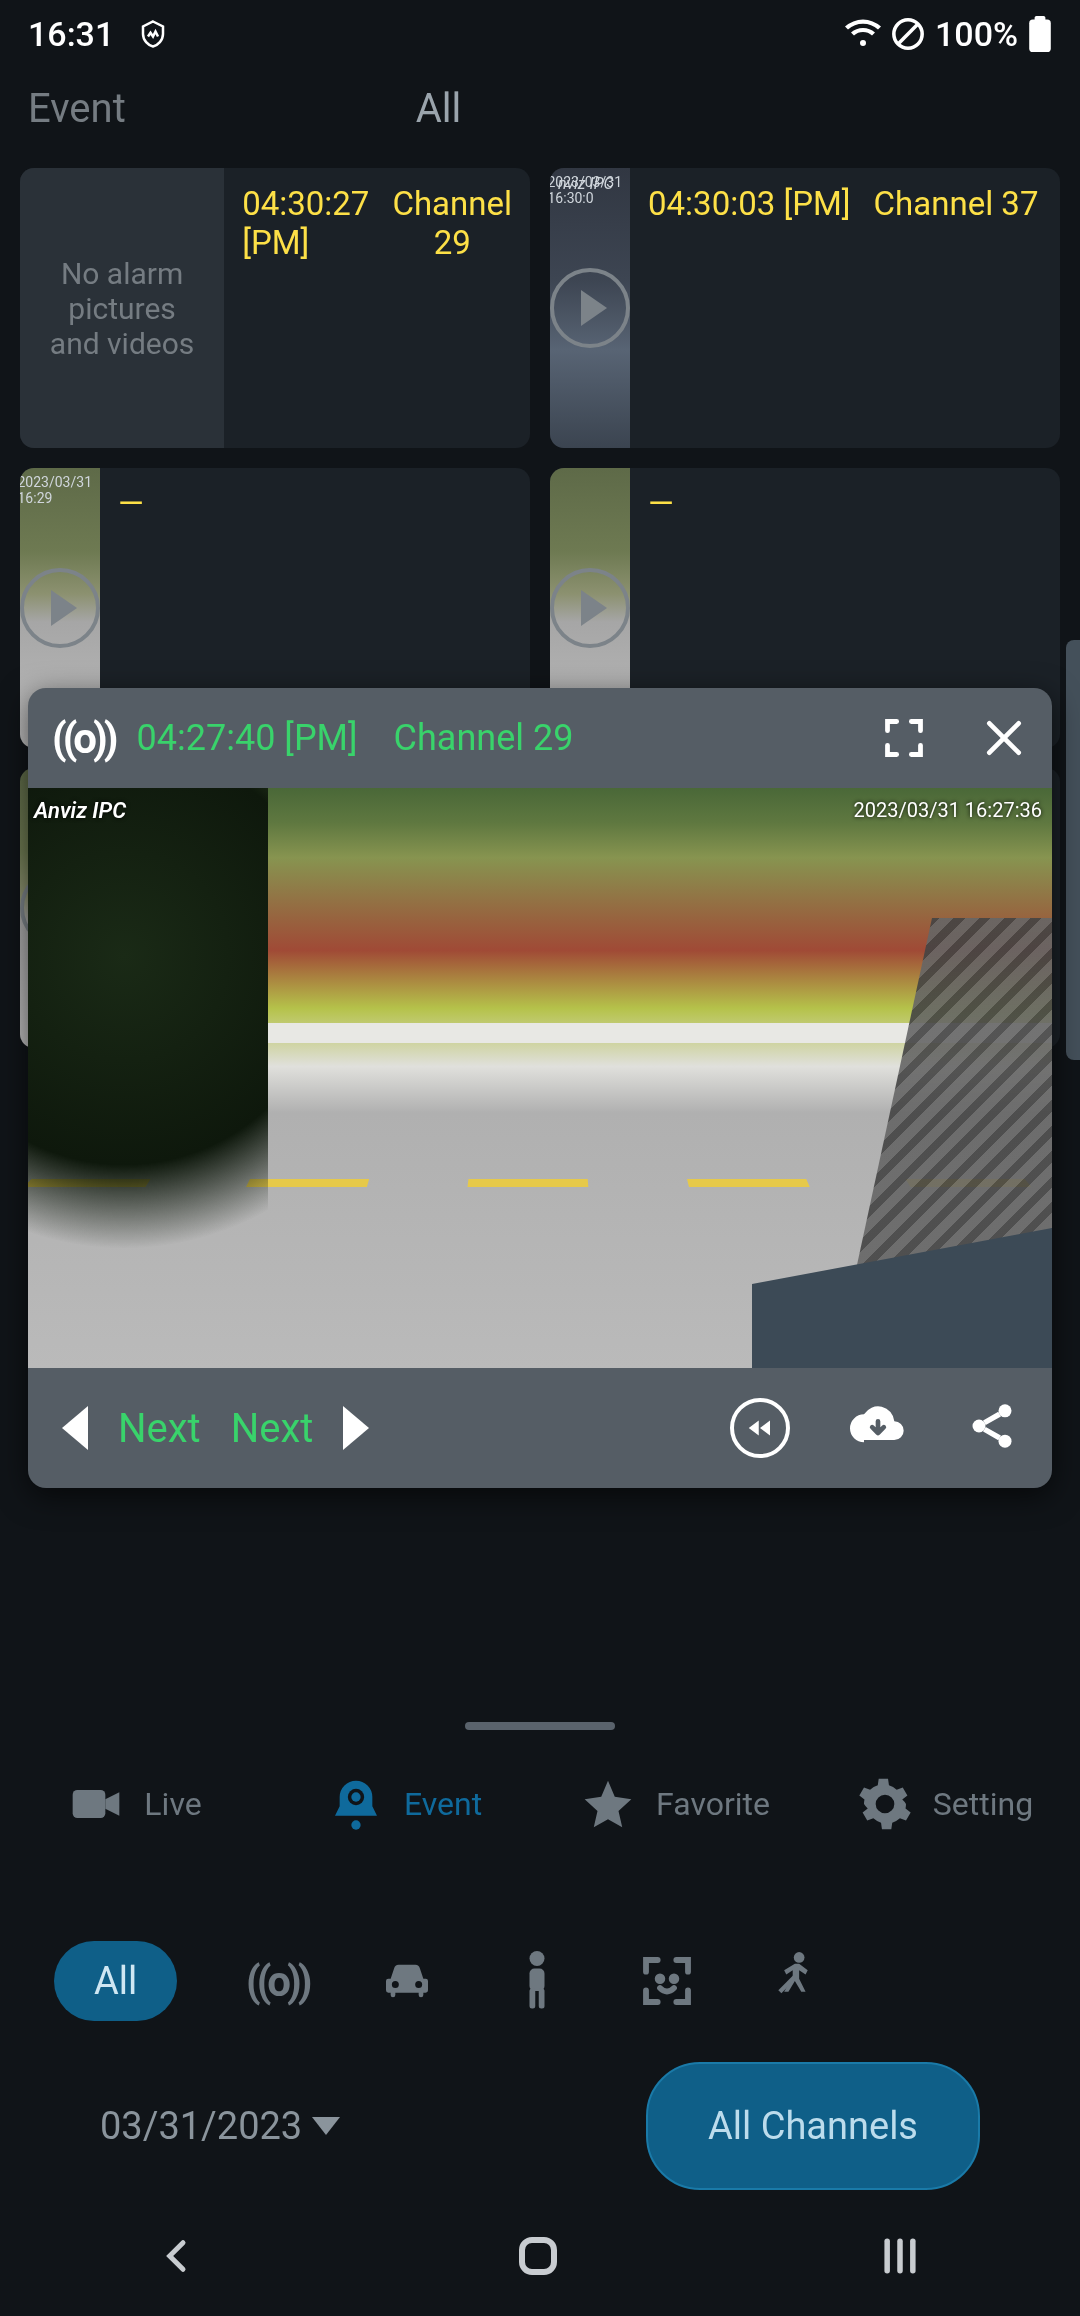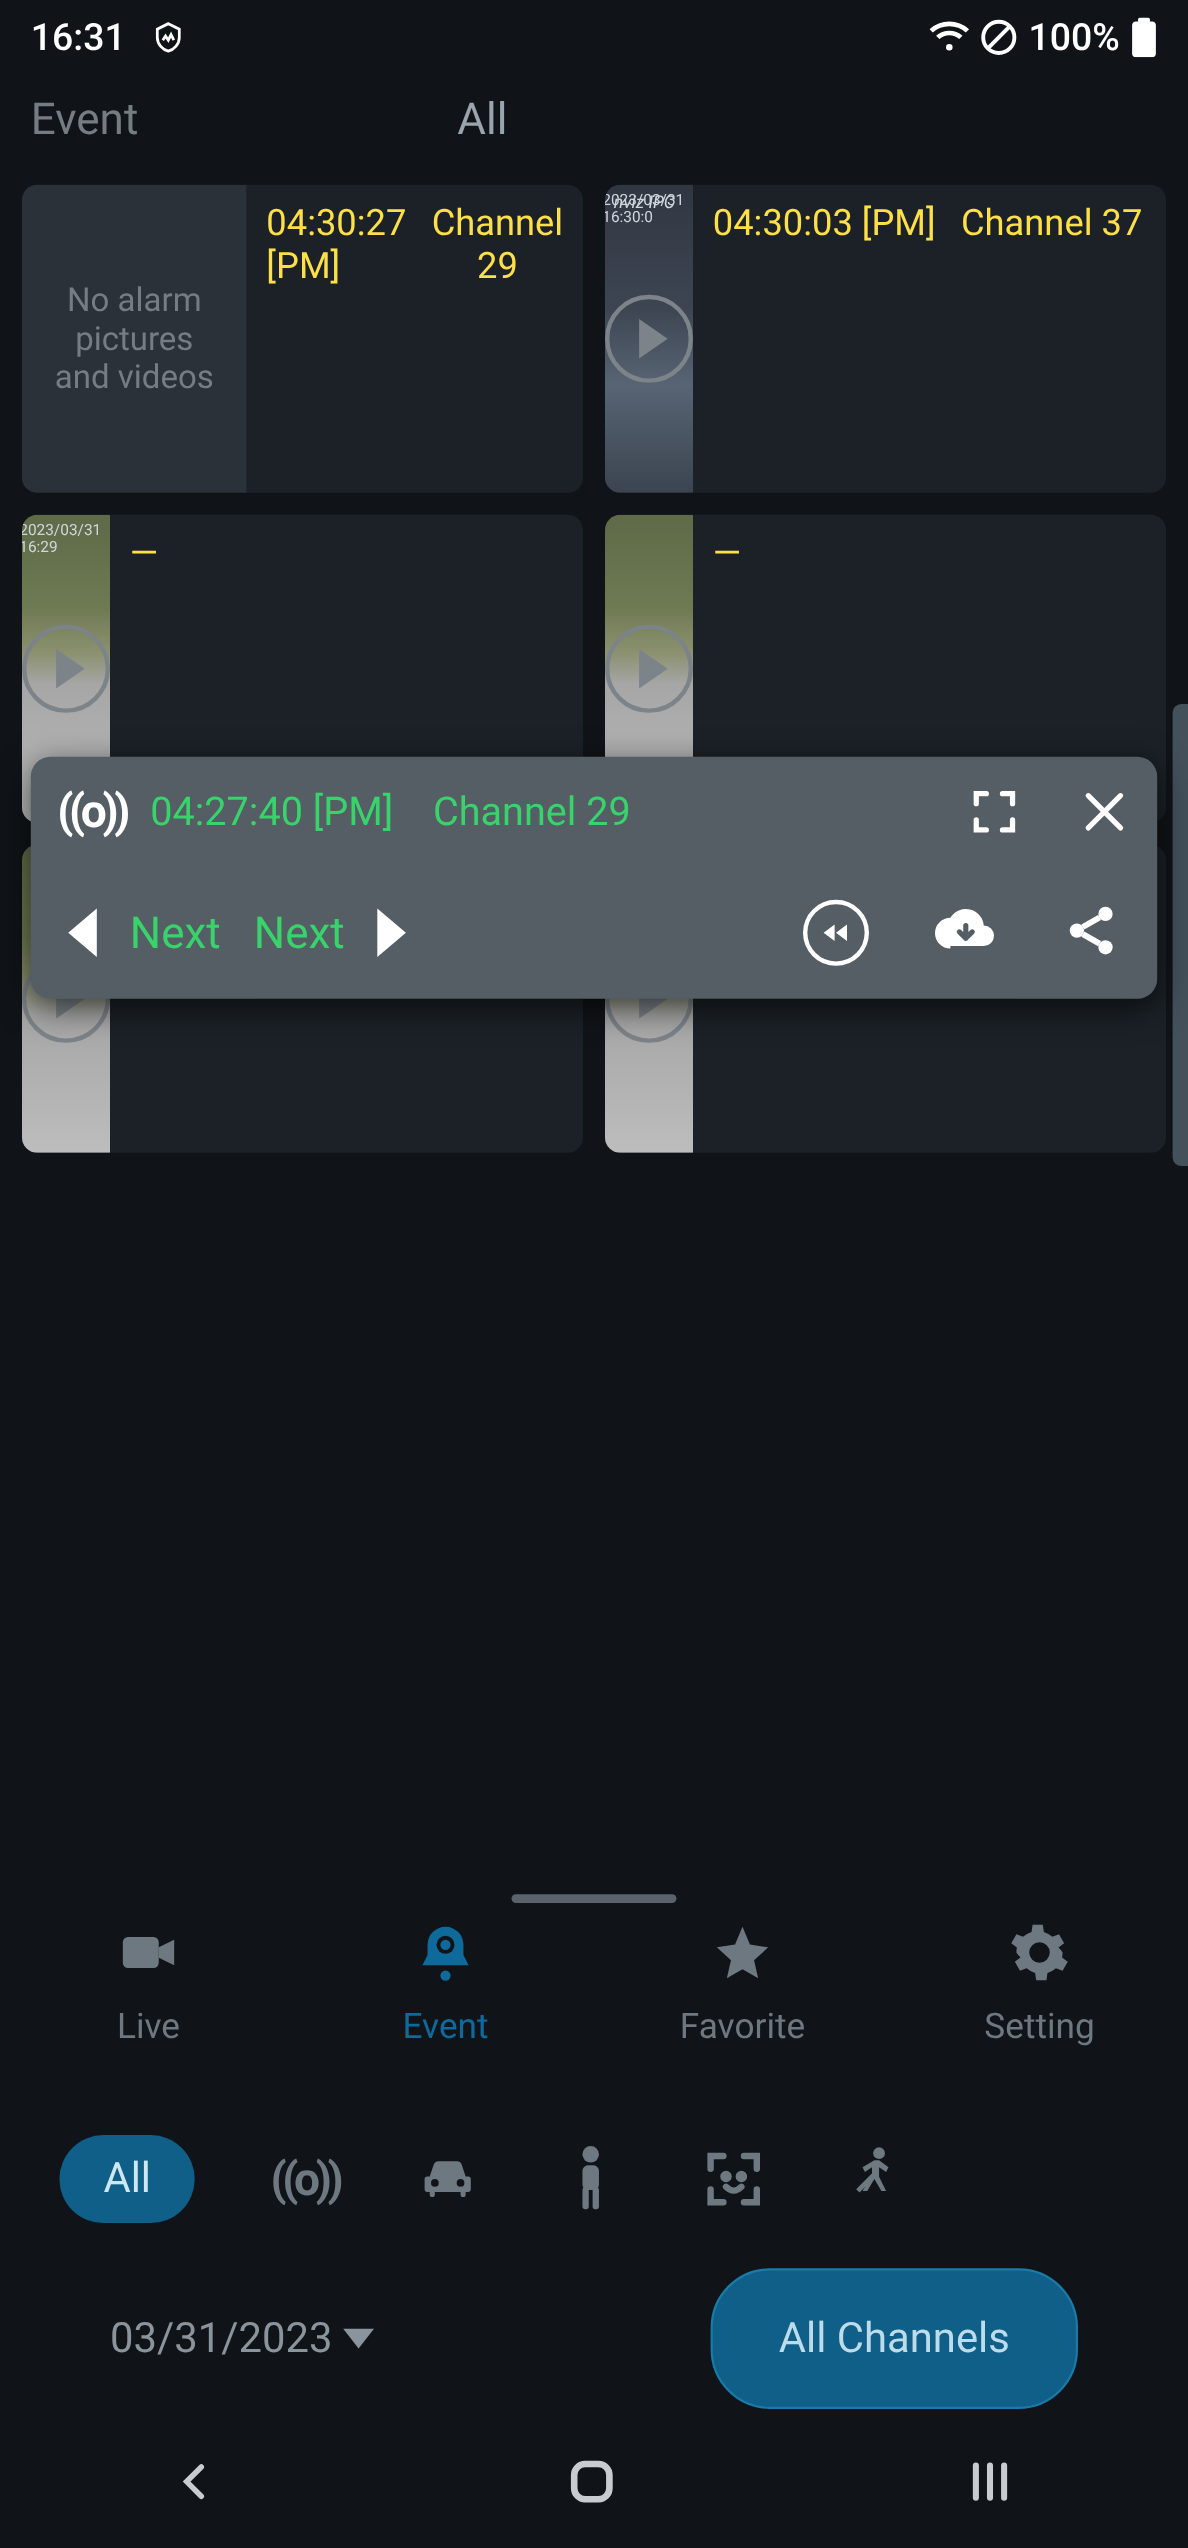--- a/index.html
+++ b/index.html
@@ -53,21 +53,21 @@
   .popup-footer { height: 120px; display: flex; align-items: center; padding: 0 34px; gap: 30px; }
   .nav-arrow { width: 0; height: 0; }
   .nav-arrow.left { border-right: 26px solid #fff; border-top: 22px solid transparent; border-bottom: 22px solid transparent; }
   .nav-arrow.right { border-left: 26px solid #fff; border-top: 22px solid transparent; border-bottom: 22px solid transparent; }
   .nav-label { color: #39d36b; font-size: 40px; }
   .popup-footer .spacer { flex: 1; }
   .round-icon { width: 60px; height: 60px; border: 4px solid #fff; border-radius: 50%; display: flex; align-items: center; justify-content: center; color: #fff; font-size: 26px; }
 
   
   .bottom-nav { position: absolute; bottom: 442px; left: 0; right: 0; height: 140px; display: flex; }
-  .nav-item { flex: 1; display: flex; flex-direction: column; align-items: center; justify-content: center; gap: 20px; color: #6e7880; font-size: 32px; }
+  .nav-item { flex: 1; display: flex; flex-direction: row; align-items: center; justify-content: center; gap: 20px; color: #6e7880; font-size: 32px; }
   .nav-item.active { color: #0f6a9c; }
   .nav-icon { width: 56px; height: 56px; display: flex; align-items: center; justify-content: center; }
   .nav-icon svg { width: 56px; height: 56px; }
 
   
   .filter-row { position: absolute; bottom: 280px; left: 0; right: 0; height: 110px; display: flex; align-items: center; padding: 0 54px; gap: 70px; overflow: hidden; }
   .filter-chip { background: #0f5f88; color: #cfe7f3; font-size: 38px; padding: 18px 40px; border-radius: 48px; }
   .filter-icon { color: #6e7880; width: 60px; display: flex; justify-content: center; }
 
   
@@ -188,20 +188,30 @@
       <svg width="44" height="44" viewBox="0 0 24 24" fill="none" stroke="#fff" stroke-width="2.6" stroke-linecap="round">
           <path d="M3 8V3h5M21 8V3h-5M3 16v5h5M21 16v5h-5"></path>
         </svg>
     </div>
     <div class="icon-btn close">
       <svg width="44" height="44" viewBox="0 0 24 24" stroke="#fff" stroke-width="2.6" stroke-linecap="round">
           <line x1="4" y1="4" x2="20" y2="20"></line>
           <line x1="20" y1="4" x2="4" y2="20"></line>
         </svg>
     </div>
+  </div>
+  <div class="popup-image">
+    <div class="sky"></div>
+    <div class="curb"></div>
+    <div class="road-line"></div>
+    <div class="gate"></div>
+    <div class="building"></div>
+    <div class="tree"></div>
+    <div class="overlay-tl">Anviz IPC</div>
+    <div class="overlay-tr">2023/03/31 16:27:36</div>
   </div>
   <div class="popup-footer">
     <div class="nav-arrow left"></div>
     <span class="nav-label">Next</span>
     <span class="nav-label">Next</span>
     <div class="nav-arrow right"></div>
     <div class="spacer"></div>
     <div class="round-icon">
       <svg width="30" height="30" viewBox="0 0 24 24" fill="#fff">
           <path d="M11 6 L3 12 L11 18 Z M20 6 L12 12 L20 18 Z"></path>

